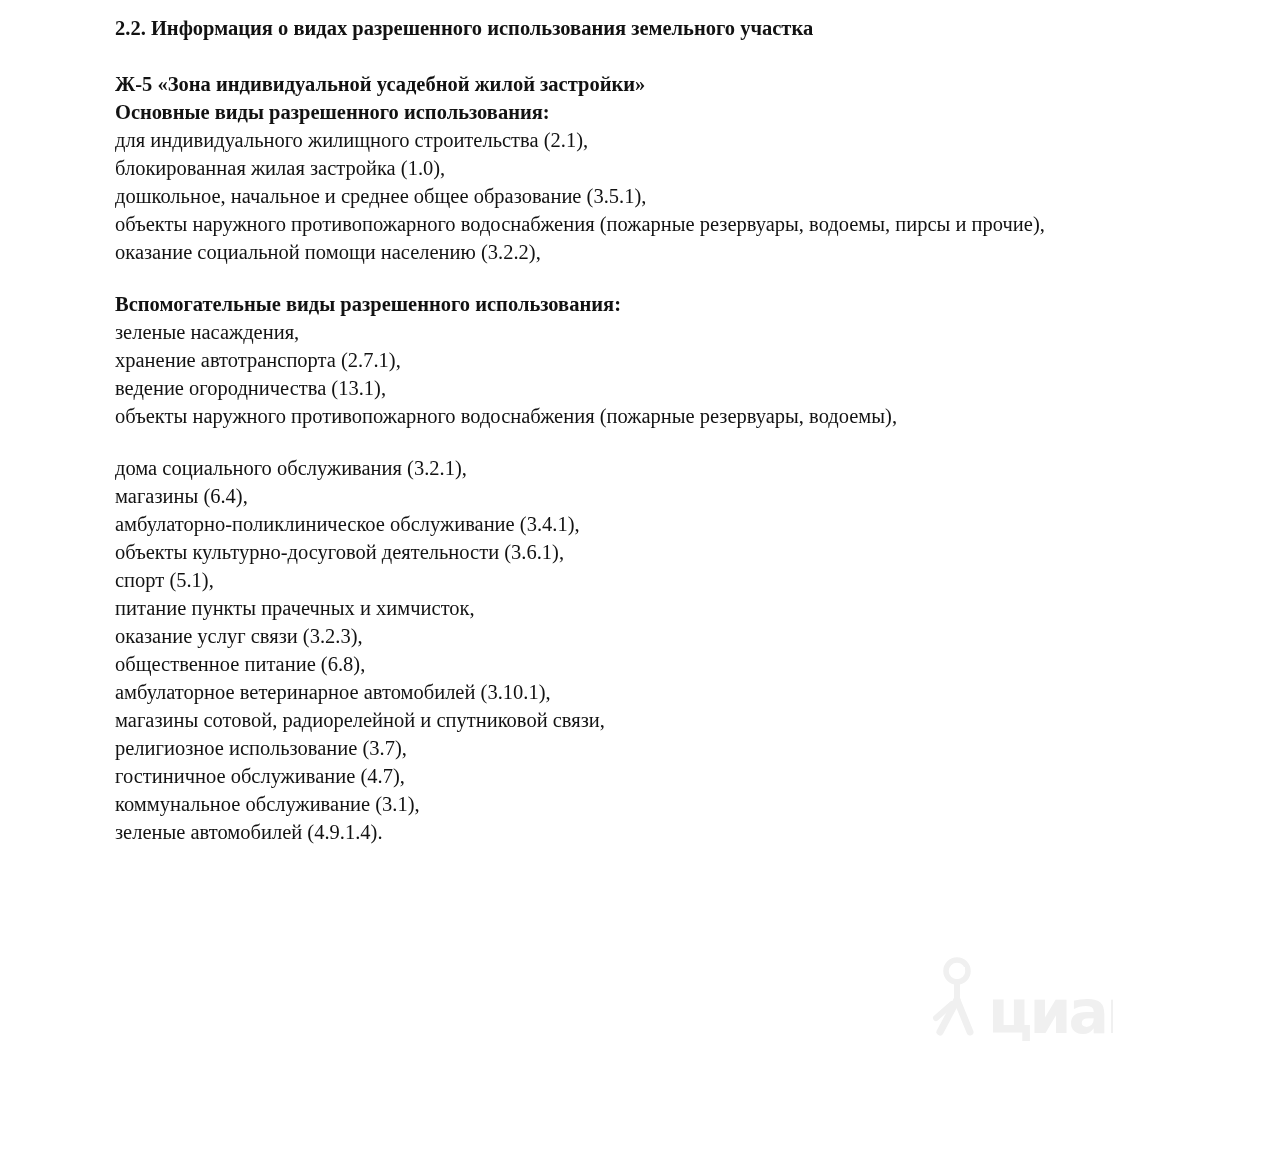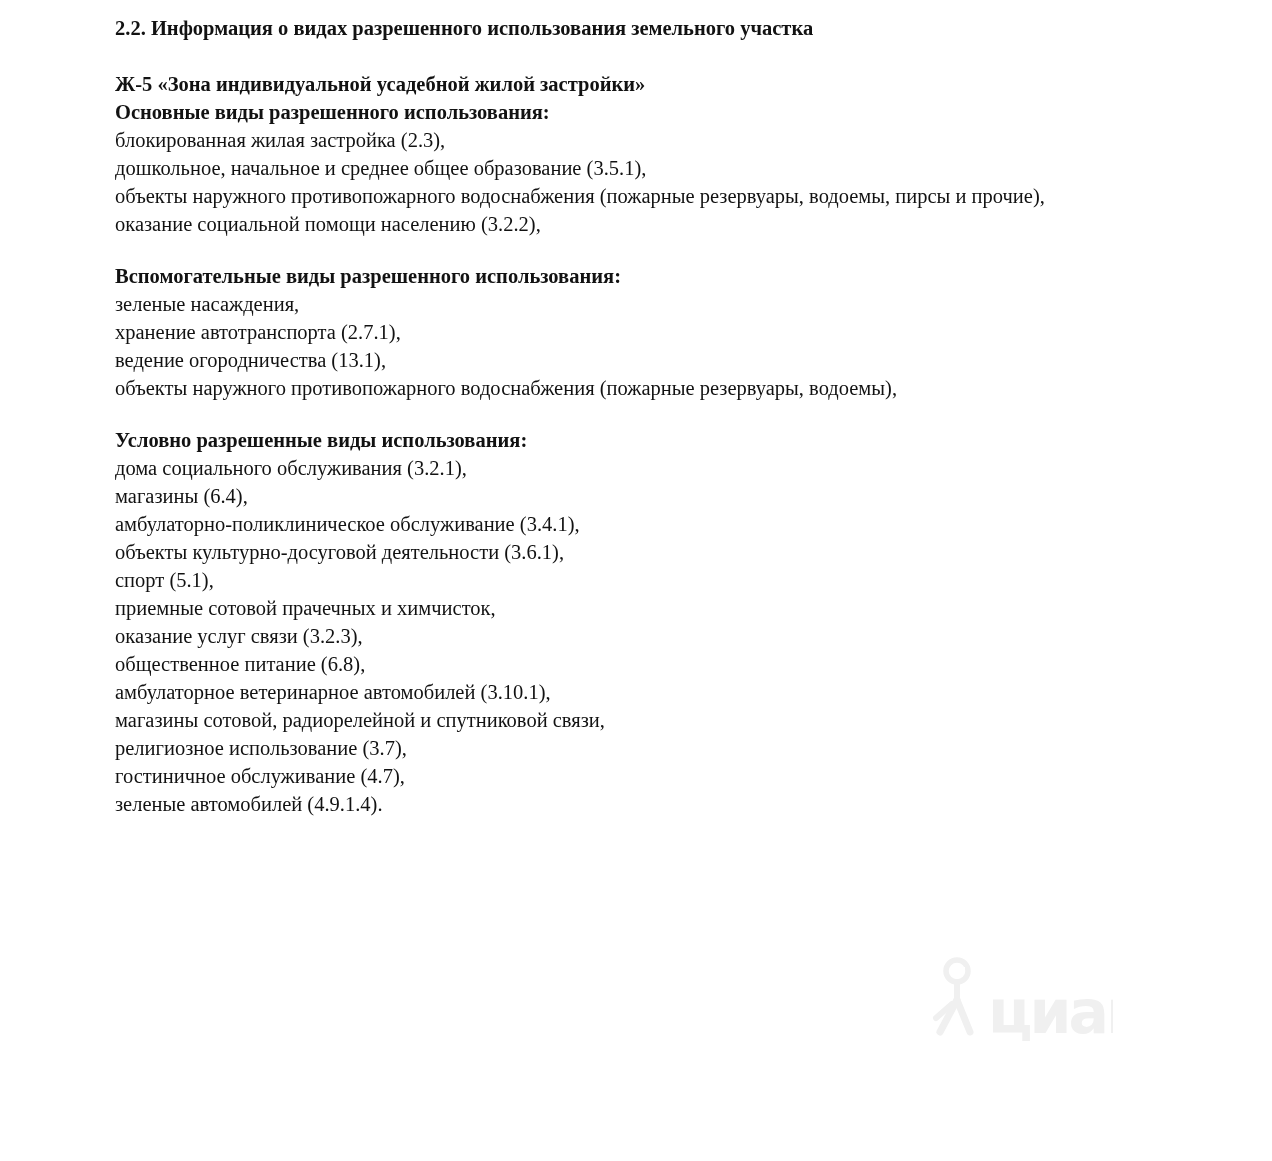--- a/index.html
+++ b/index.html
@@ -65,21 +65,22 @@
 
     <div class="line bold">2.2. Информация о видах разрешенного использования земельного участка</div>
 
     <div class="spacer-lg"></div>
 
     <div class="line bold">Ж-5 «Зона индивидуальной усадебной жилой застройки»</div>
 
     <div class="section">
       <div class="line bold">Основные виды разрешенного использования:</div>
       <div>
-          <div class="line">блокированная жилая застройка (2.3),</div>
+          <div class="line">для индивидуального жилищного строительства (2.1),</div>
+          <div class="line">блокированная жилая застройка (1.0),</div>
           <div class="line">дошкольное, начальное и среднее общее образование (3.5.1),</div>
           <div class="line">объекты наружного противопожарного водоснабжения (пожарные резервуары, водоемы, пирсы и прочие),</div>
           <div class="line">оказание социальной помощи населению (3.2.2),</div>
         </div>
     </div>
 
     <div class="spacer-md"></div>
 
     <div class="section">
       <div class="line bold">Вспомогательные виды разрешенного использования:</div>
@@ -87,34 +88,34 @@
           <div class="line">зеленые насаждения,</div>
           <div class="line">хранение автотранспорта (2.7.1),</div>
           <div class="line">ведение огородничества (13.1),</div>
           <div class="line">объекты наружного противопожарного водоснабжения (пожарные резервуары, водоемы),</div>
         </div>
     </div>
 
     <div class="spacer-md"></div>
 
     <div class="section">
-      <div class="line bold">Условно разрешенные виды использования:</div>
       <div>
           <div class="line">дома социального обслуживания (3.2.1),</div>
           <div class="line">магазины (6.4),</div>
           <div class="line">амбулаторно-поликлиническое обслуживание (3.4.1),</div>
           <div class="line">объекты культурно-досуговой деятельности (3.6.1),</div>
           <div class="line">спорт (5.1),</div>
-          <div class="line">приемные сотовой прачечных и химчисток,</div>
+          <div class="line">питание пункты прачечных и химчисток,</div>
           <div class="line">оказание услуг связи (3.2.3),</div>
           <div class="line">общественное питание (6.8),</div>
           <div class="line">амбулаторное ветеринарное автомобилей (3.10.1),</div>
           <div class="line">магазины сотовой, радиорелейной и спутниковой связи,</div>
           <div class="line">религиозное использование (3.7),</div>
           <div class="line">гостиничное обслуживание (4.7),</div>
+          <div class="line">коммунальное обслуживание (3.1),</div>
           <div class="line">зеленые автомобилей (4.9.1.4).</div>
         </div>
     </div>
 
   </div>
 
   <div class="watermark">
     <svg class="wm-icon" viewBox="0 0 44 84" fill="none" xmlns="http://www.w3.org/2000/svg">
 
       <circle cx="25" cy="15" r="11" stroke="#f0f0f0" stroke-width="5.5" fill="none"></circle>

